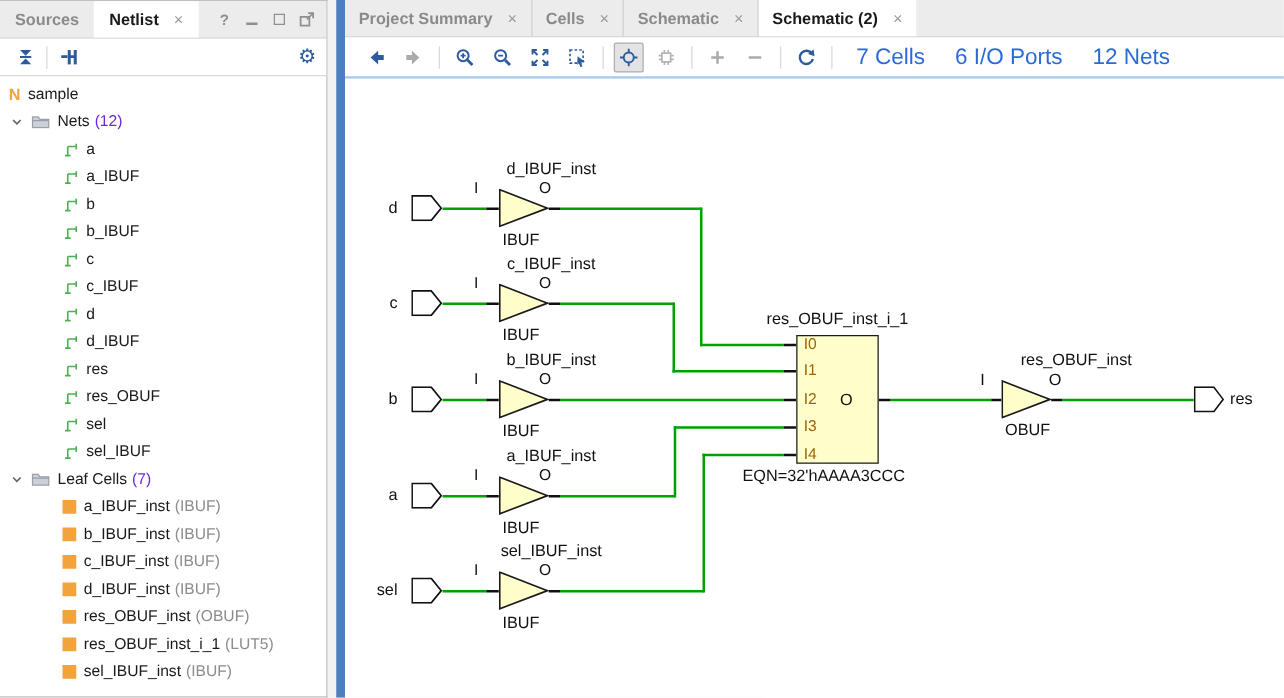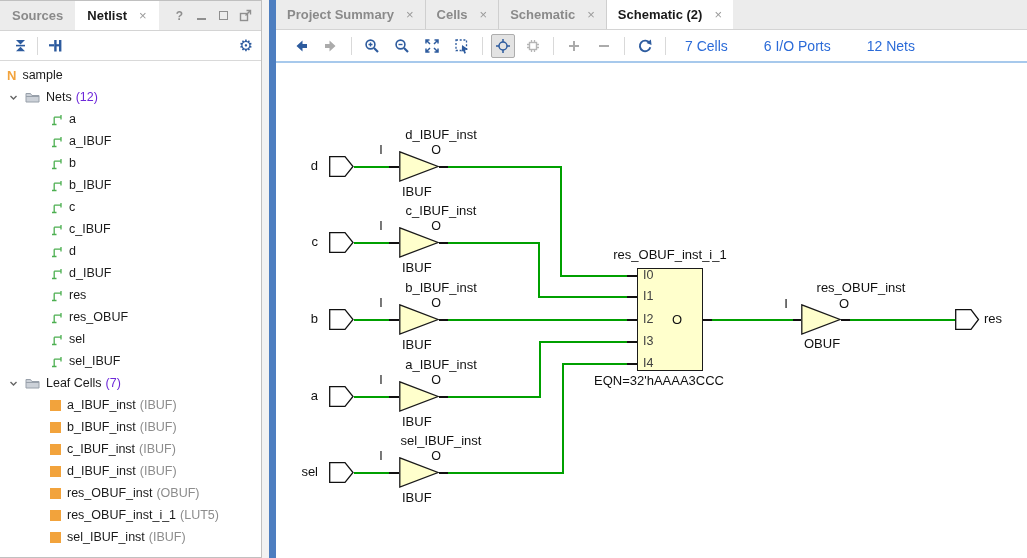--- a/index.html
+++ b/index.html
@@ -47,39 +47,39 @@
   .rtabbar { height:30px; background:#ececec; display:flex; align-items:stretch;
     border-bottom:1px solid #d4d4d4; }
   .rtab { display:flex; align-items:center; padding:0 11px; font-size:13px;
     font-weight:bold; color:#8a8a8a; border-right:1px solid #cfcfcf; }
   .rtab.active { background:#fff; color:#1a1a1a; border-right:none; }
   .rtoolbar { height:31px; display:flex; align-items:center; padding-left:10px;
     background:#fff; }
   .rtoolbar .tbtn { margin:0 3px; }
   .tbtn.toggled { background:#e3e3e3; border:1px solid #adadad; border-radius:2px; }
   .blueline { height:2px; background:#a7c9ec; }
-  .stats { display:flex; gap:36px; margin-left:14px; font-size:14px; color:#2b6bd8; }
+  .stats { display:flex; gap:24px; margin-left:14px; font-size:18px; color:#2b6bd8; }
 
   
   .canvas { position:relative; width:751px; height:495px; background:#fff; overflow:hidden; }
   .w  { position:absolute; background:#00a000; }
   .wh { height:2px; } .wv { width:2px; }
   .stub { position:absolute; height:2px; background:#111; }
   .bufgroup { position:absolute; left:0; width:360px; height:80px; }
   .plabel { position:absolute; left:0; top:31px; width:42px; text-align:right;
     font-size:13px; color:#111; }
   .psvg { position:absolute; left:53px; top:29px; }
   .tri { position:absolute; left:123px; top:24px; }
   .pin { position:absolute; font-size:12.5px; color:#111; text-align:center; }
   .inst { position:absolute; left:75px; top:0; width:180px; text-align:center;
     font-size:13px; color:#111; }
   .btype { position:absolute; left:126px; top:57px; font-size:13px; color:#111; }
   .lutbox { position:absolute; left:361px; top:205px; width:66px; height:103px;
     background:#ffffcc; border:1.4px solid #1a1a1a; }
-  .lutpin { position:absolute; left:367px; width:26px; font-size:12.5px; color:#404040; }
+  .lutpin { position:absolute; left:367px; width:26px; font-size:12.5px; color:#a16207; }
   .schlabel { position:absolute; font-size:13px; color:#111; }
 </style>
 </head>
 <body>
 
 <div class="left-panel">
   <div class="ltabbar">
     <div class="ltab">
       <span>Sources</span>
     </div>

